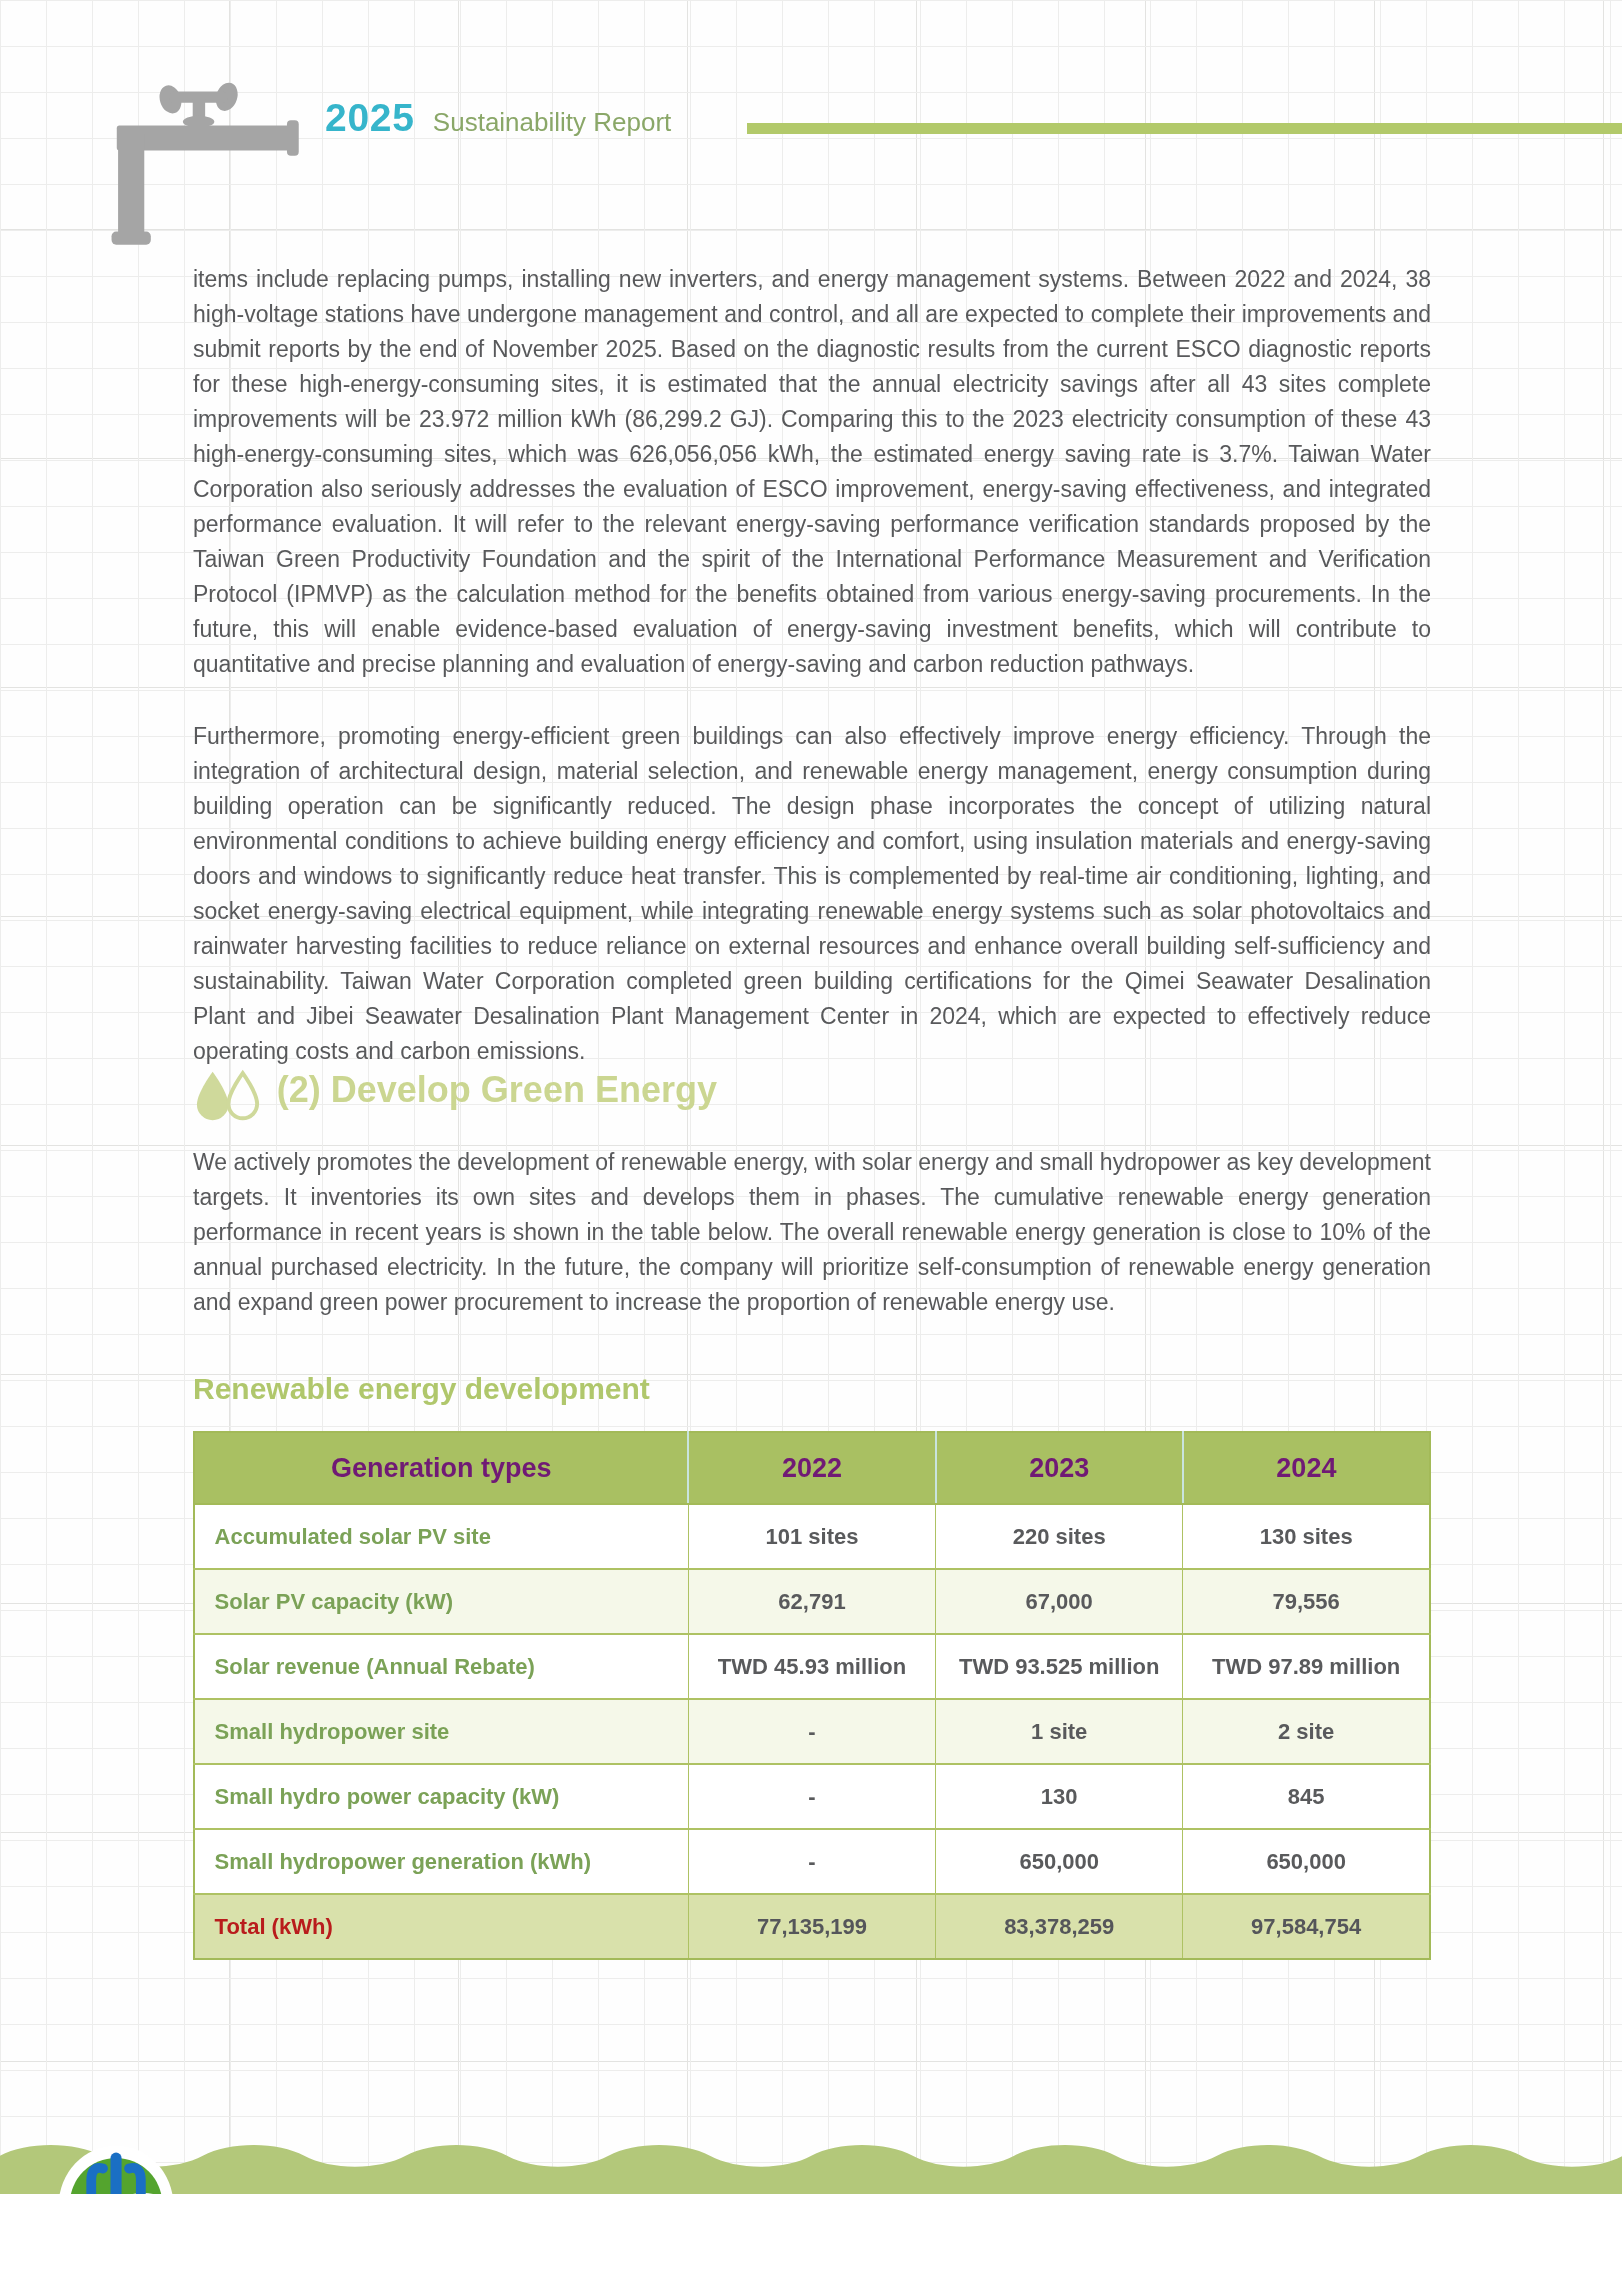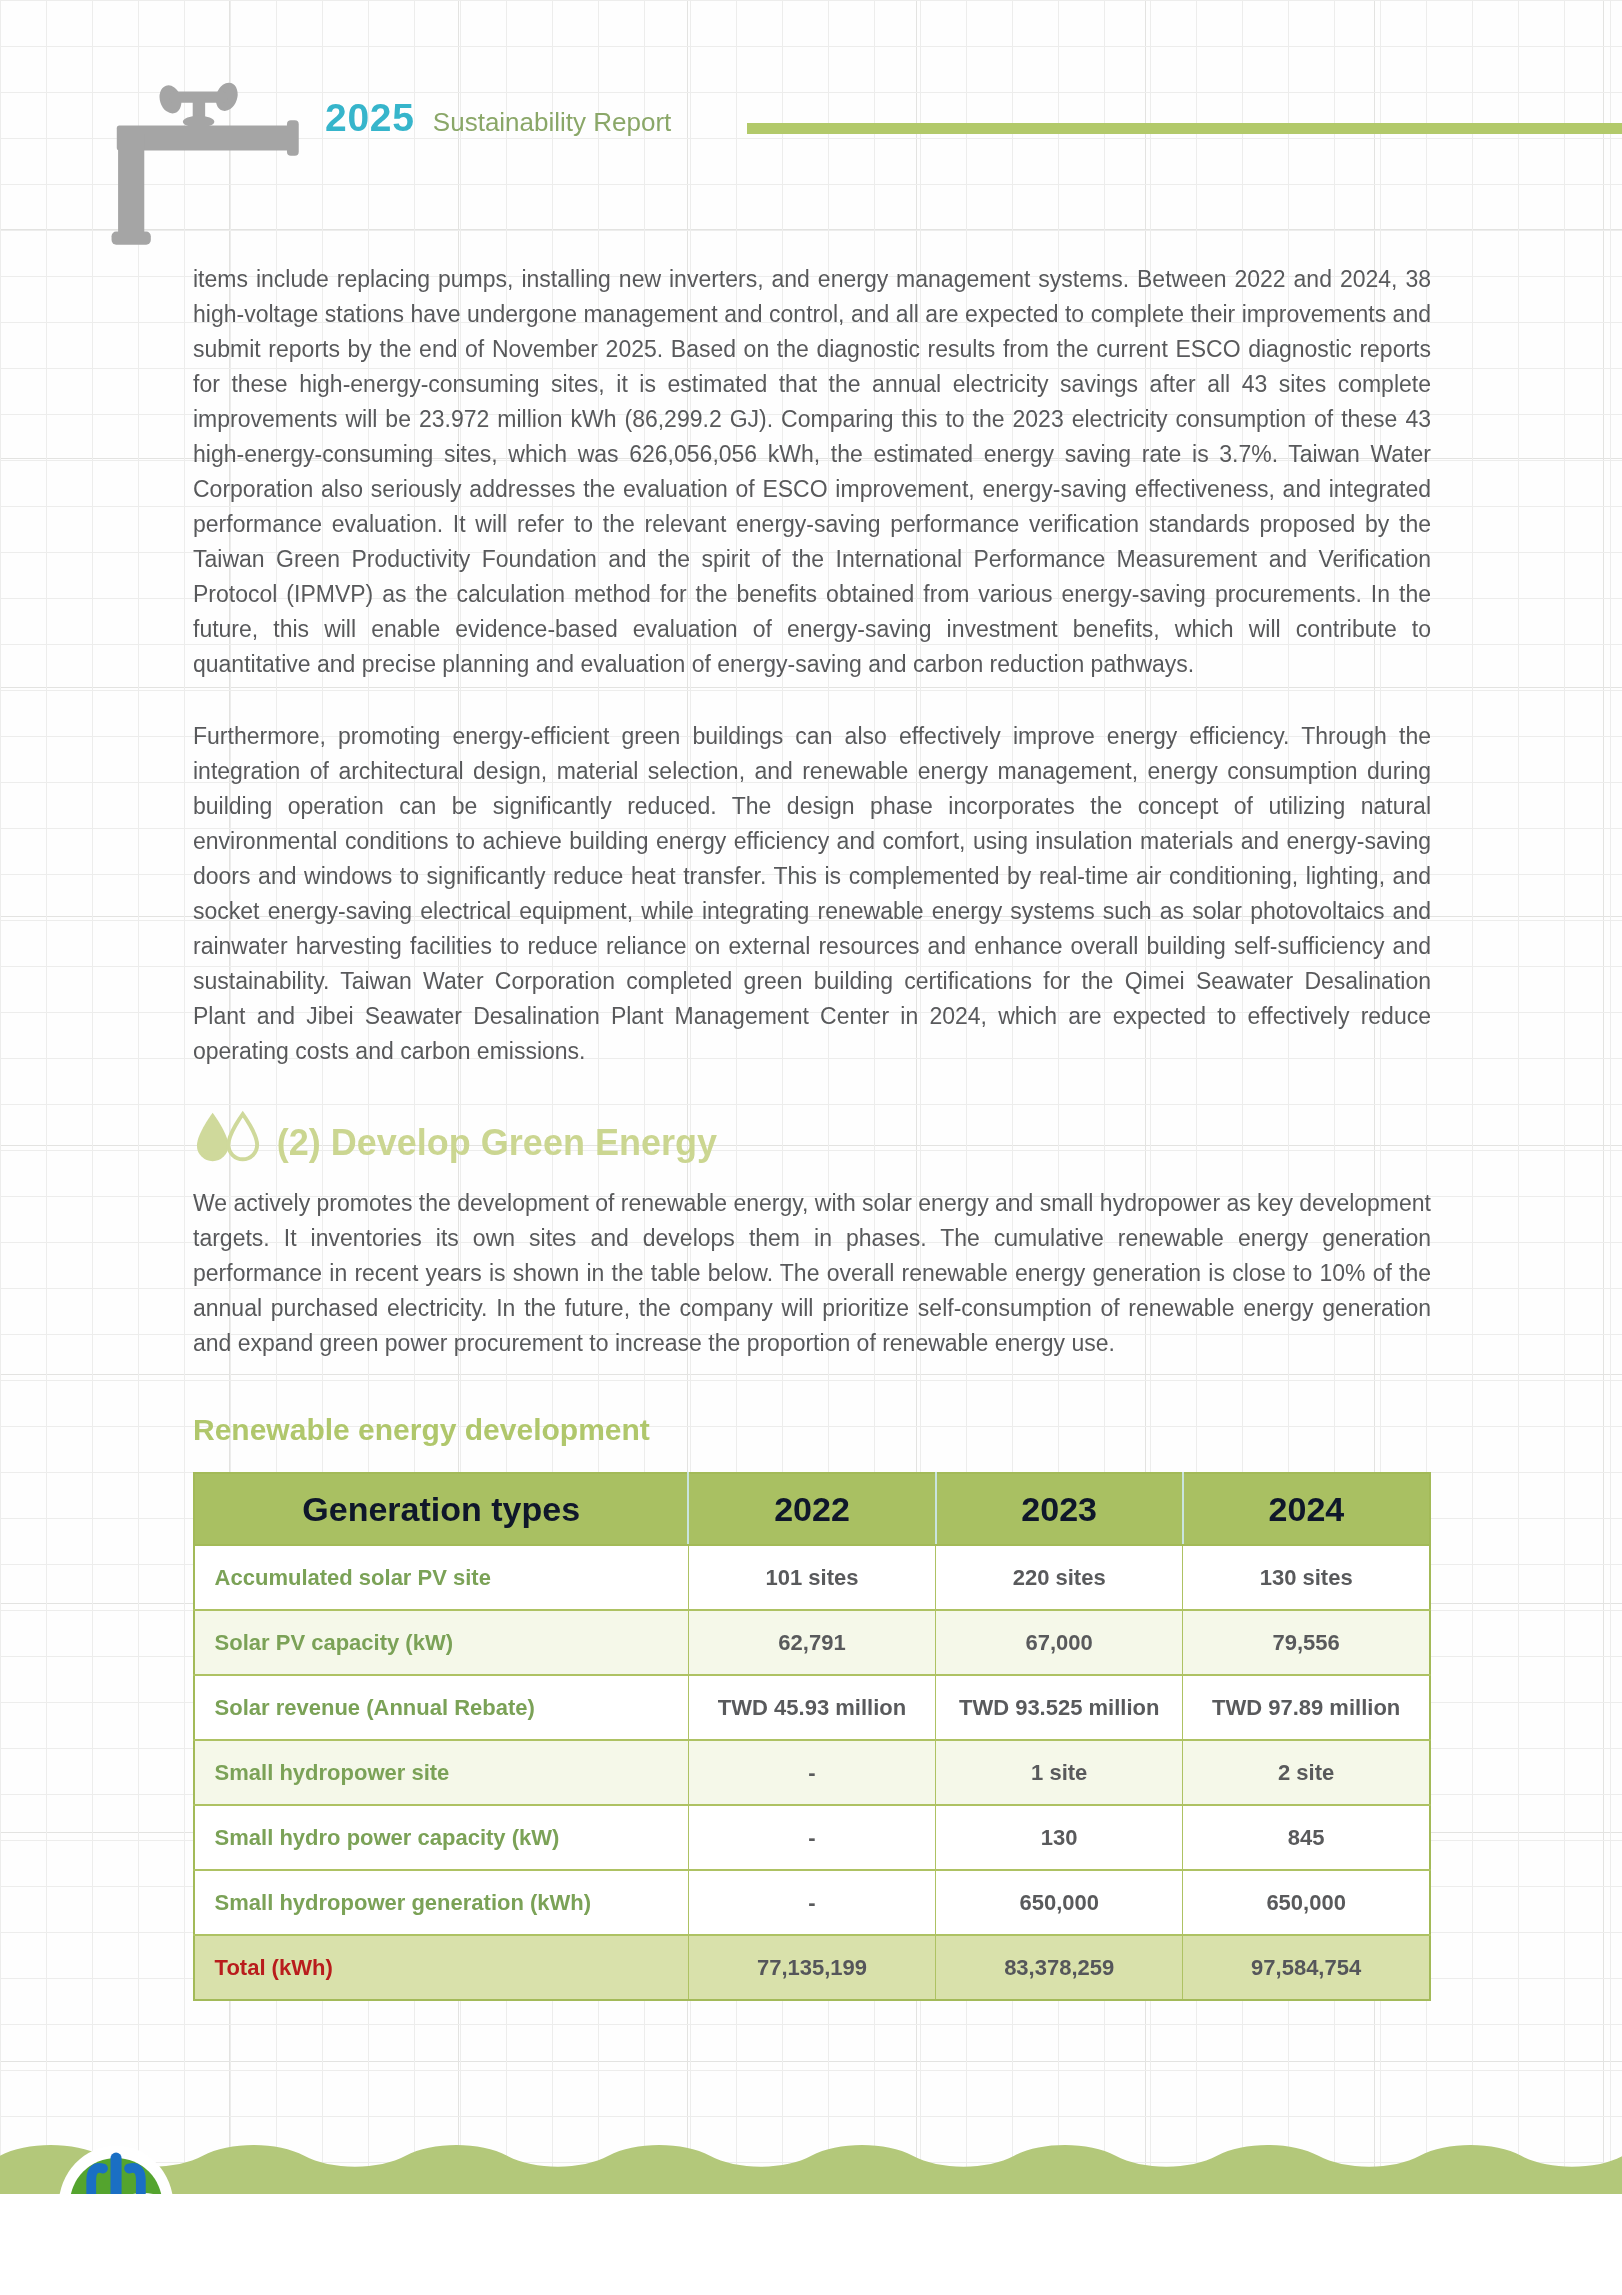--- a/index.html
+++ b/index.html
@@ -27,38 +27,38 @@
   .content{position:absolute;left:193px;width:1238px;top:0;}
   .para{
     margin:0;font-size:23px;line-height:35px;color:#58595b;
     text-align:justify;
   }
   .p1{margin-top:262px;}
   .p2{margin-top:37px;}
   .p3{margin-top:22px;}
 
   .section-heading{
-    margin-top:41px;display:flex;align-items:flex-end;gap:11.8px;
+    display:flex;align-items:flex-start;gap:11.8px;
     font-size:36px;font-weight:bold;color:#cbd691;
   }
   .drops{flex:0 0 auto;}
 
   .table-caption{
     margin-top:52px;font-size:30px;font-weight:bold;color:#b0c76c;
   }
 
   
   table.renew{
     margin-top:25px;width:100%;border-collapse:collapse;table-layout:fixed;
     border:2px solid #a3ba58;
   }
   table.renew col.c0{width:40%;}
   table.renew col.cy{width:20%;}
   table.renew th{
-    background:#a9c062;color:#0f172a;font-size:34px;font-weight:bold;
+    background:#a9c062;color:#701a75;font-size:27px;font-weight:bold;
     height:68px;border-left:2px solid #c9e4de;border-bottom:2px solid #a3ba58;
   }
   table.renew th:first-child{border-left:none;}
   table.renew td{
     height:61px;font-size:22px;font-weight:600;color:#595a5c;text-align:center;
     border-left:1.3px solid #aec263;border-top:2px solid #aec263;background:#ffffff;
   }
   table.renew td:first-child{
     border-left:none;text-align:left;padding-left:19.6px;color:#7ba257;
   }

